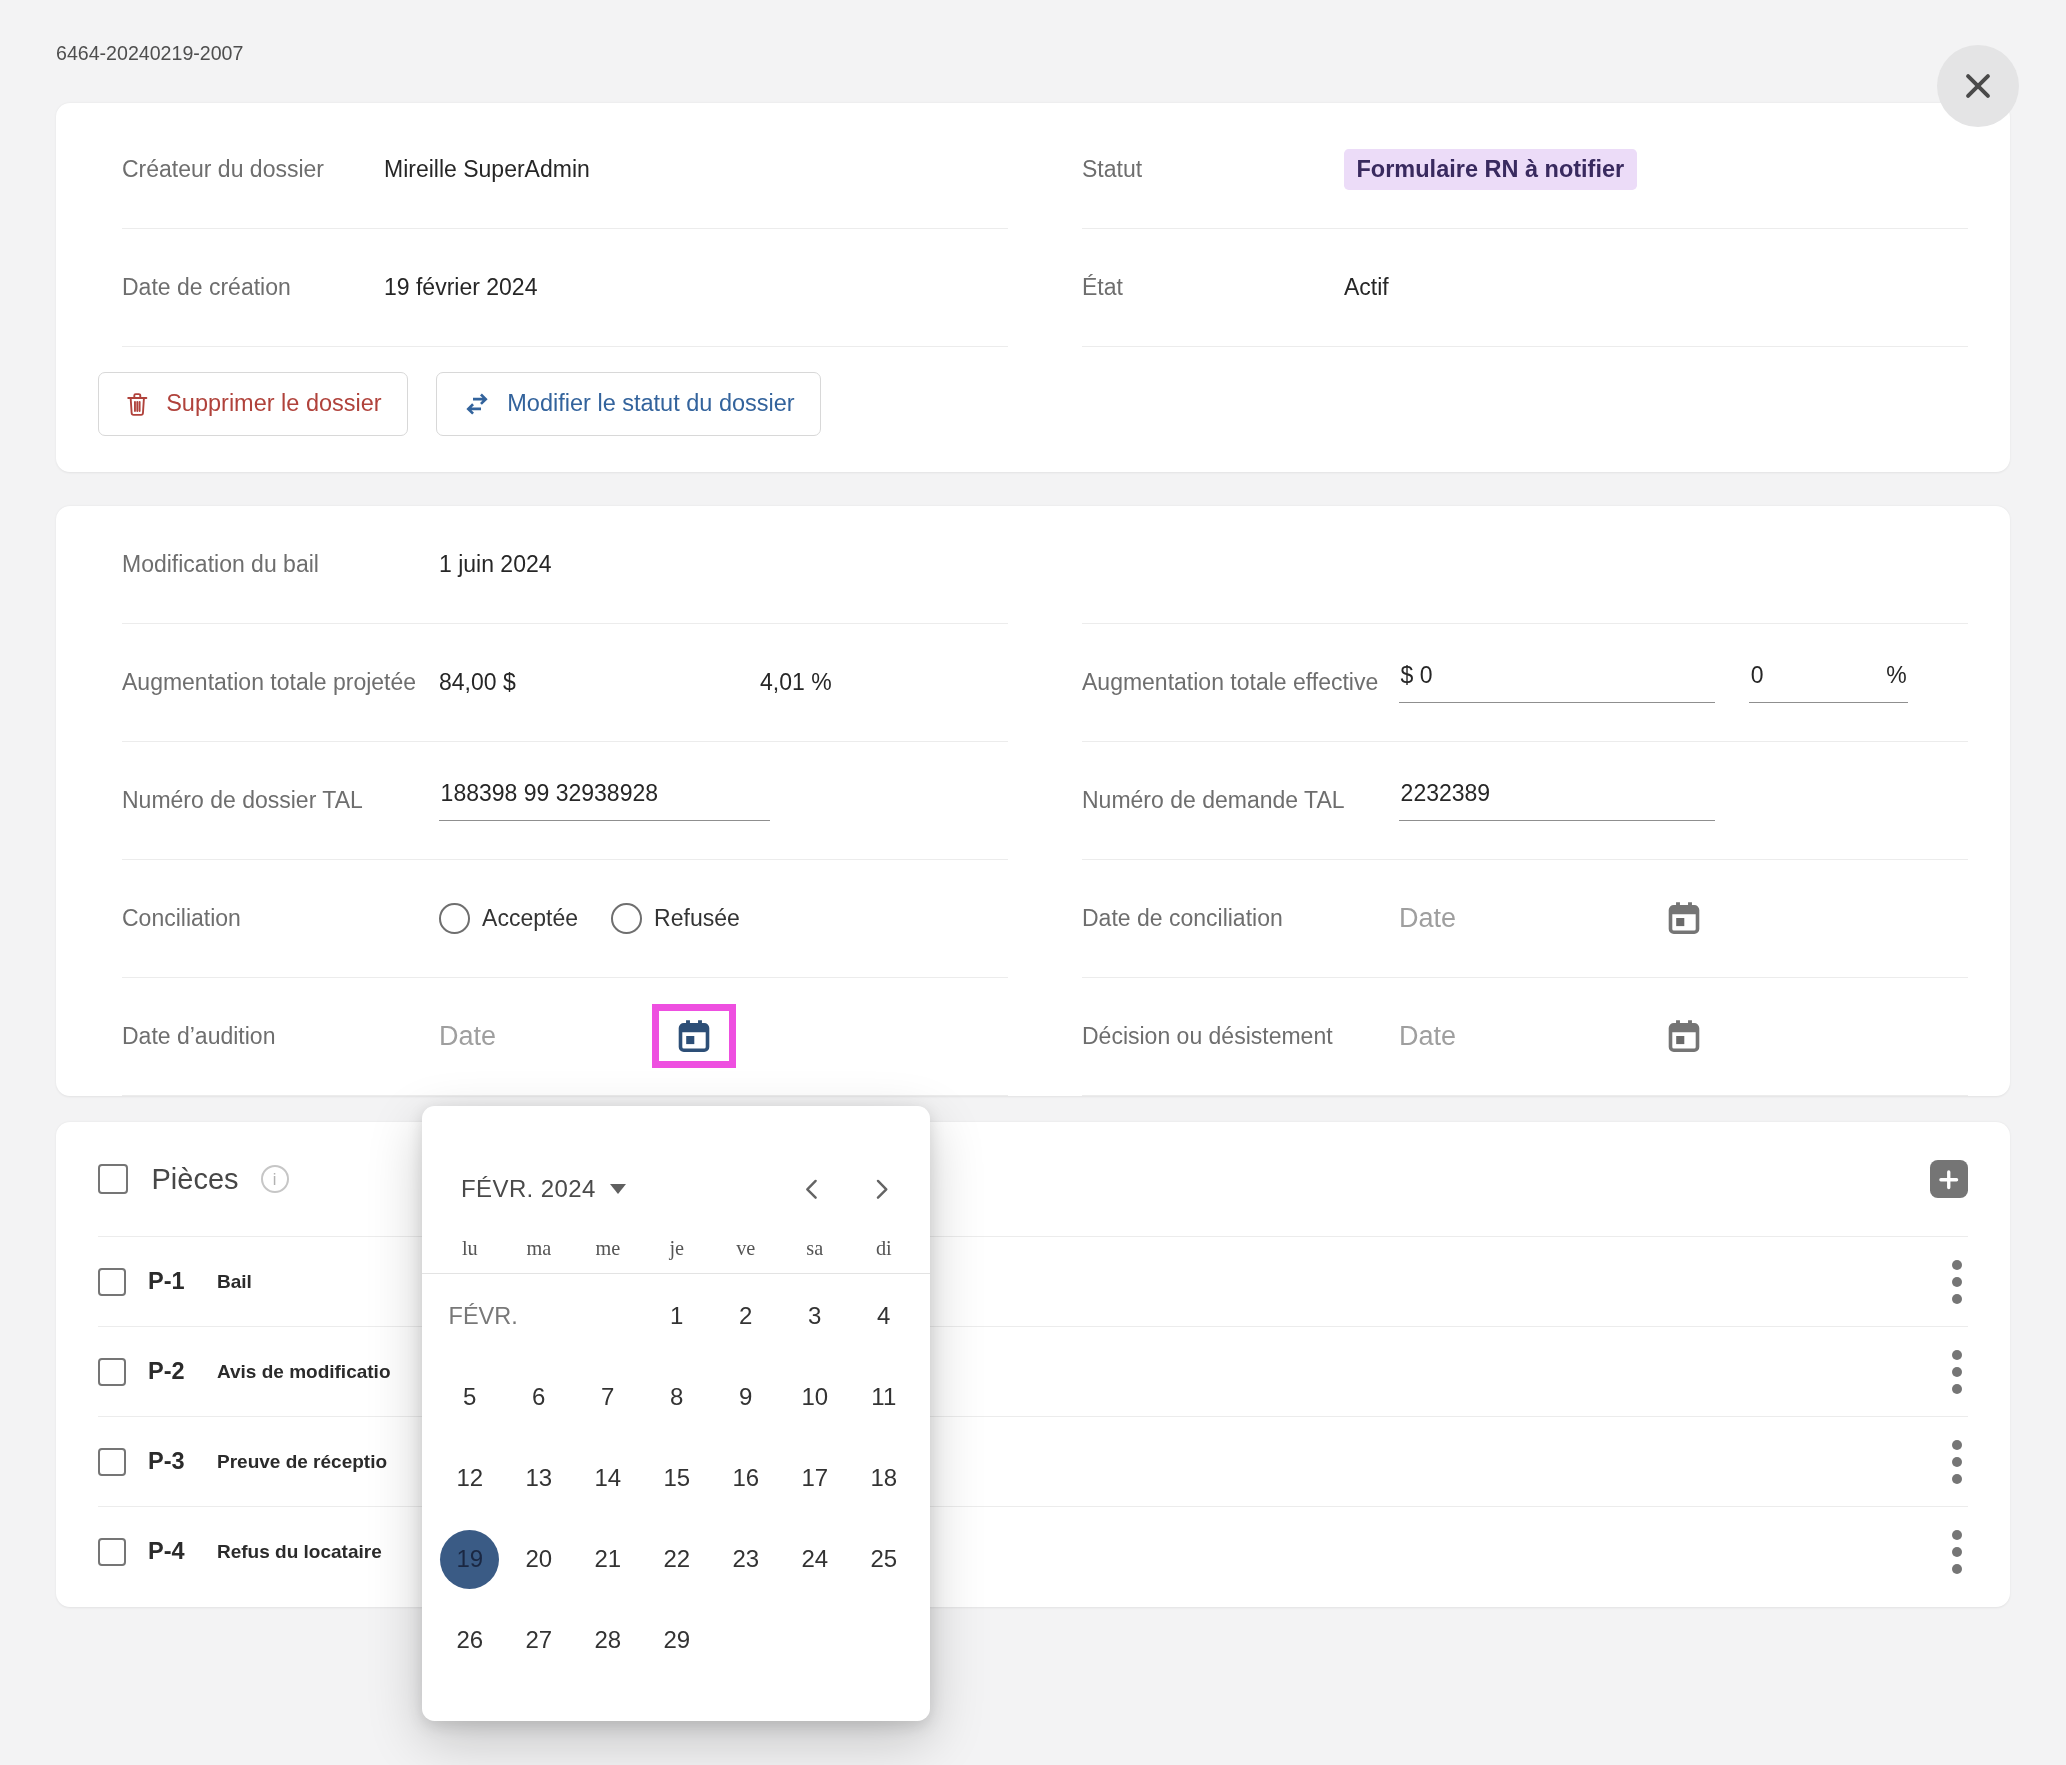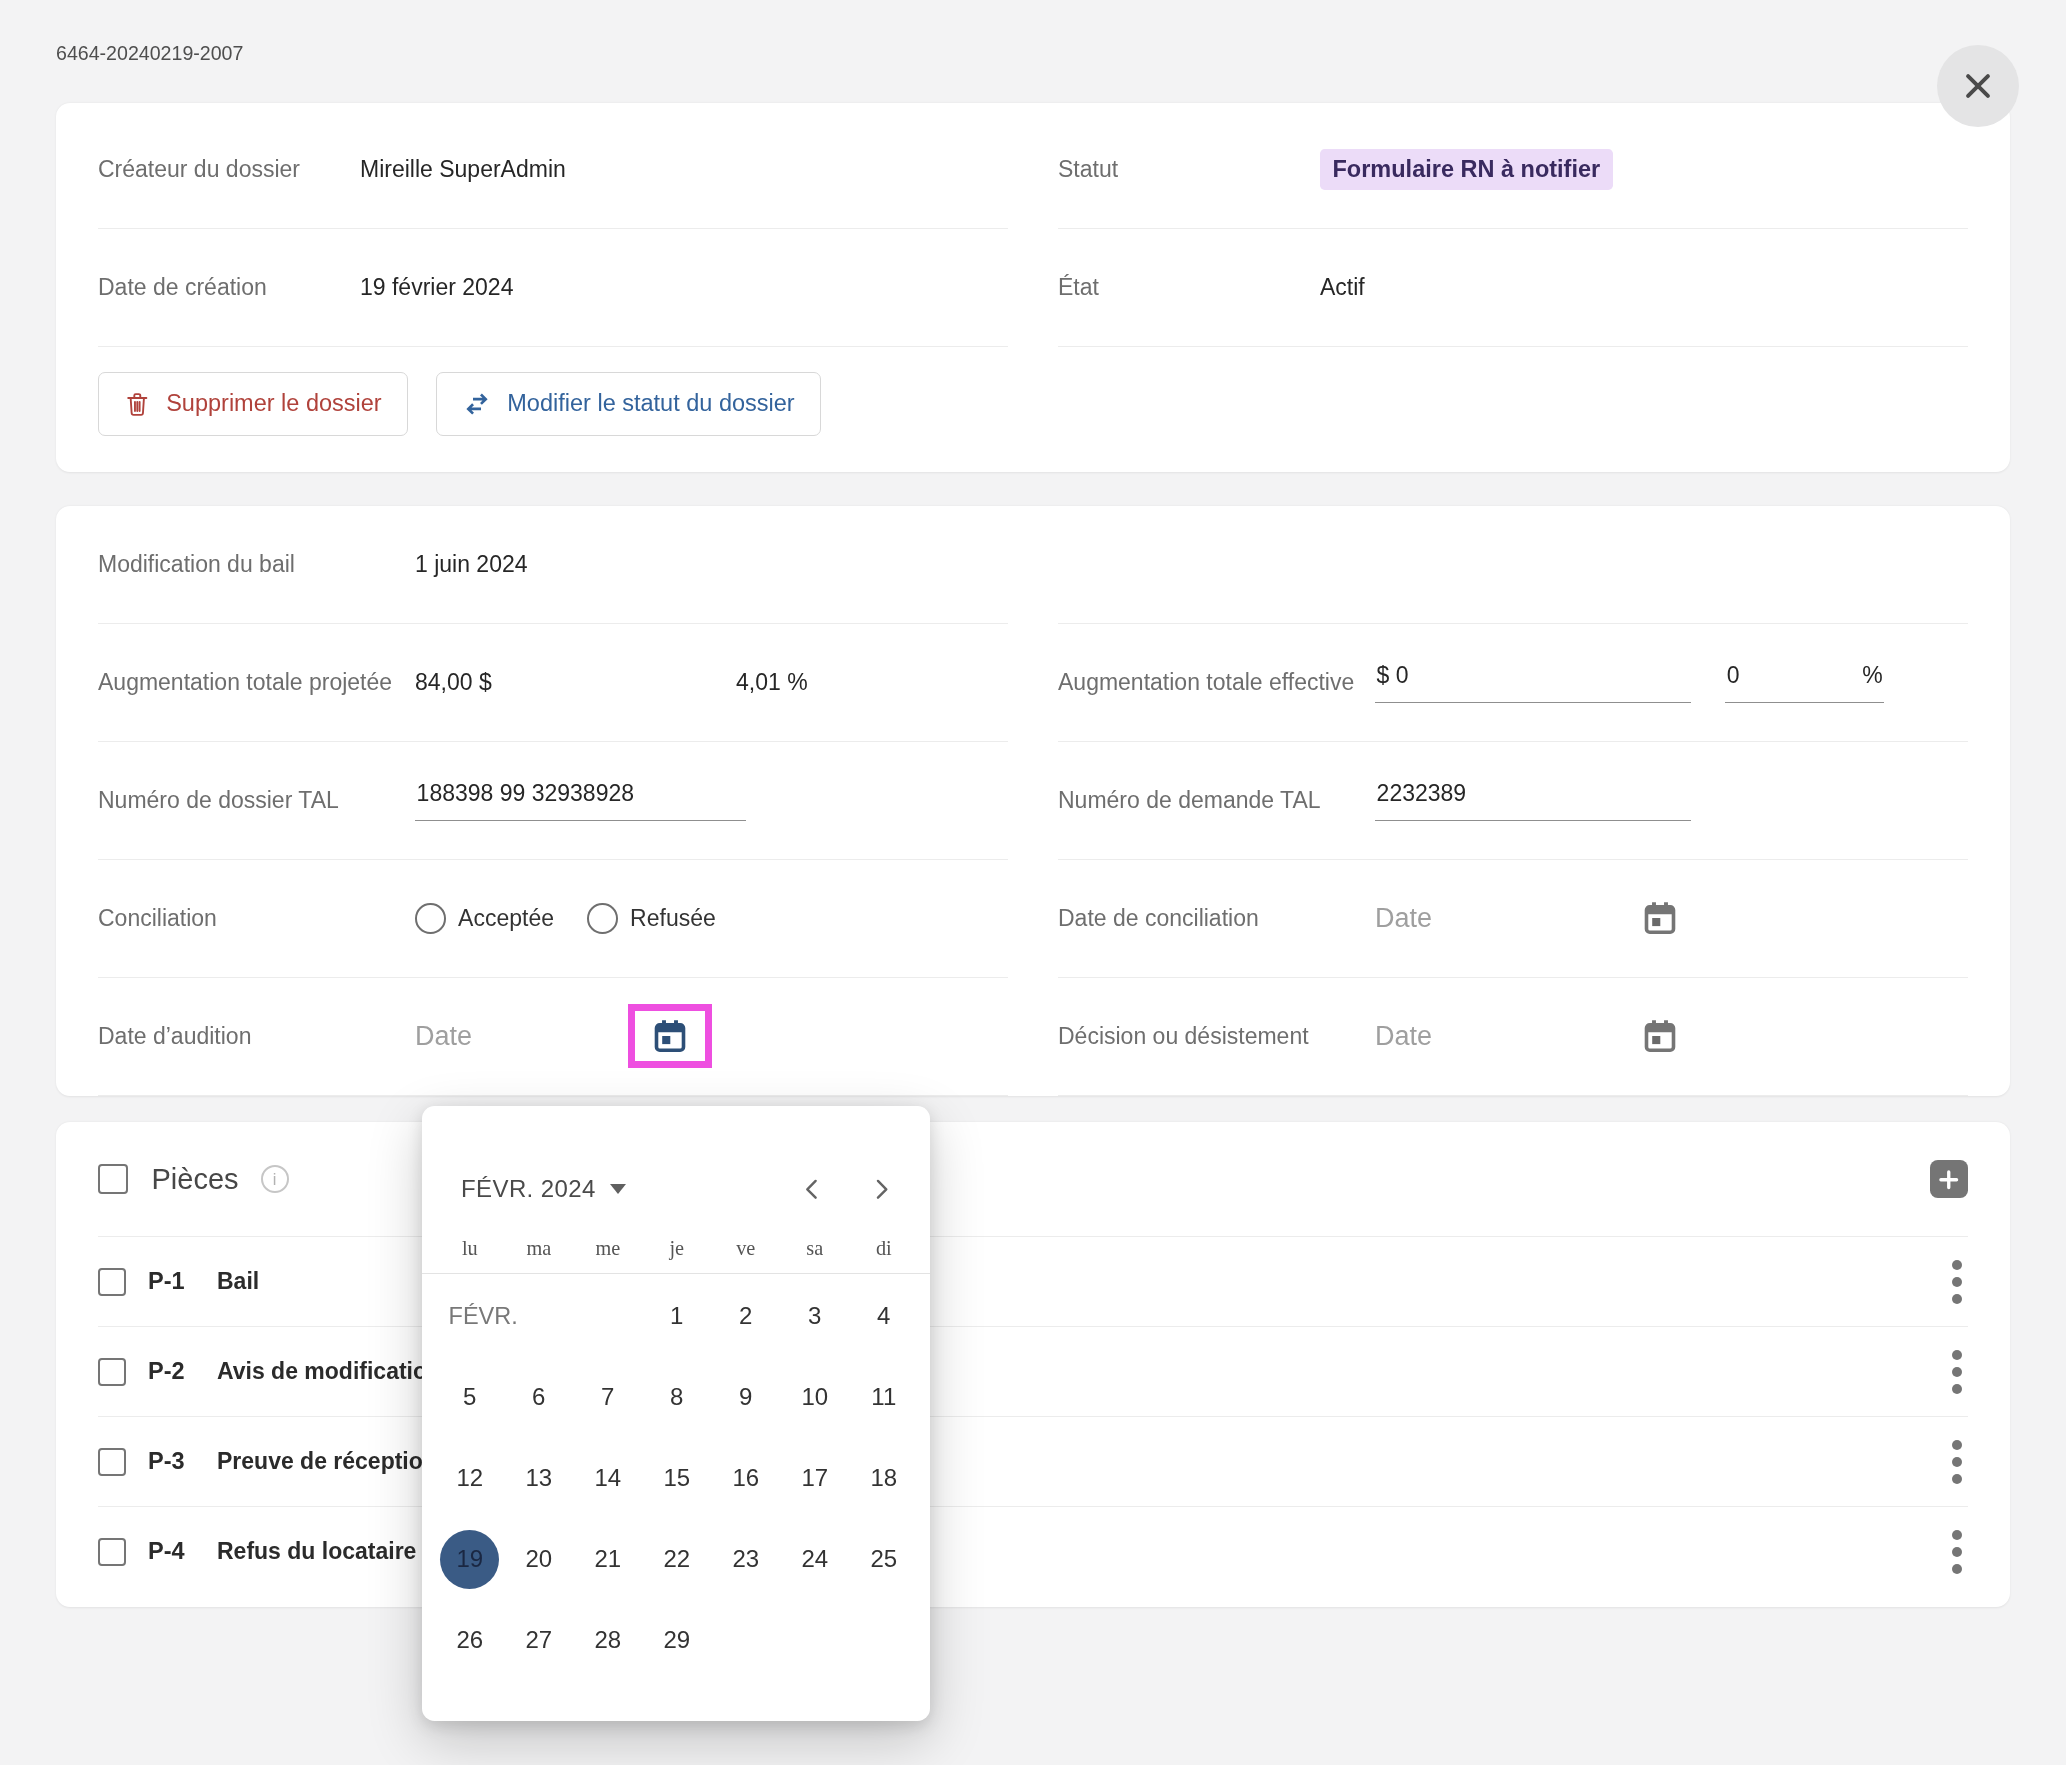--- a/index.html
+++ b/index.html
@@ -10,21 +10,21 @@
   }
   .page{padding:0 56px;position:relative;}
   .case-id{padding-top:42px;font-size:19.6px;color:#4e4e4e;}
   .page-title{margin-top:11px;font-size:32px;color:#3e3e3e;font-weight:400;}
   .close-btn{position:absolute;top:45px;right:47px;width:82px;height:82px;border-radius:50%;
     background:#e4e4e5;display:flex;align-items:center;justify-content:center;cursor:pointer;}
   .card{background:#fff;border-radius:14px;box-shadow:0 0.8px 2.3px rgba(0,0,0,.07);}
   .card1{margin-top:38px;padding:7.8px 42px 0;}
   .card2{margin-top:34px;padding:0 42px;}
   .grid-row{display:grid;grid-template-columns:1fr 1fr;column-gap:50px;}
-  .cell{display:flex;align-items:center;min-height:117px;border-bottom:0.8px solid #ececec;position:relative;}
+  .cell{display:flex;align-items:center;min-height:117px;border-bottom:0.8px solid #ececec;position:relative;margin-left:24px;}
   .lbl{color:#6e6e6e;font-size:23px;line-height:1.5;flex-shrink:0;}
   .card1 .lbl{width:262px;}
   .card2 .lbl{width:317px;}
   .val{color:#262626;font-size:23px;}
   .badge{background:#ecdcf8;color:#392a5f;font-weight:700;font-size:23.5px;padding:7px 12.5px;border-radius:4.7px;}
   .actions{display:flex;gap:28px;padding:25px 0 36px;}
   .btn{display:flex;align-items:center;gap:15.6px;background:#fff;border:0.8px solid #d8d8d8;
     border-radius:7px;padding:0 25px;height:64px;font-size:23.5px;cursor:pointer;font-family:inherit;}
   .btn.delete{color:#b0423b;}
   .btn.status{color:#33639c;}
@@ -52,21 +52,21 @@
   .checkbox{width:30px;height:30px;border:2.3px solid #757575;border-radius:3.9px;box-sizing:border-box;flex-shrink:0;cursor:pointer;}
   .p-title{margin-left:23.5px;font-size:29px;color:#474747;}
   .info-icon{margin-left:22px;width:28px;height:28px;border:2.3px solid #c6c6c6;border-radius:50%;box-sizing:border-box;
     display:flex;align-items:center;justify-content:center;font-size:16.4px;color:#b2b2b2;font-style:normal;}
   .add-btn{margin-left:auto;width:38px;height:38px;border-radius:7.8px;background:#757575;
     display:flex;align-items:center;justify-content:center;cursor:pointer;}
   .prow{display:flex;align-items:center;min-height:89px;border-bottom:0.8px solid #ececec;}
   .prow:last-child{border-bottom:none;}
   .prow .checkbox{width:28px;height:28px;}
   .pcode{margin-left:22px;width:69px;font-weight:700;font-size:23.5px;color:#2b2b2b;flex-shrink:0;}
-  .plabel{font-weight:700;font-size:23px;color:#2b2b2b;white-space:nowrap;}
+  .plabel{font-weight:700;font-size:19px;color:#2b2b2b;white-space:nowrap;}
   .kebab{margin-left:auto;display:flex;flex-direction:column;gap:7px;padding:6.3px;cursor:pointer;}
   .kebab i{width:10.2px;height:10.2px;border-radius:50%;background:#757575;}
   .popup{position:absolute;left:422px;top:1106px;width:508px;height:615px;background:#fff;border-radius:12.5px;
     box-shadow:0 19px 55px rgba(0,0,0,.20),0 4.7px 15.6px rgba(0,0,0,.12);z-index:20;box-sizing:border-box;}
   .popup-head{display:flex;align-items:center;margin:58px 34px 0 39px;height:50px;}
   .month-label{font-size:24px;color:#4a4a4a;letter-spacing:0.4px;}
   .tri{margin-left:14px;width:0;height:0;border-left:8.6px solid transparent;border-right:8.6px solid transparent;
     border-top:10.2px solid #606060;cursor:pointer;}
   .navs{margin-left:auto;display:flex;gap:39px;}
   .chev{width:30px;height:30px;display:flex;align-items:center;justify-content:center;cursor:pointer;}

